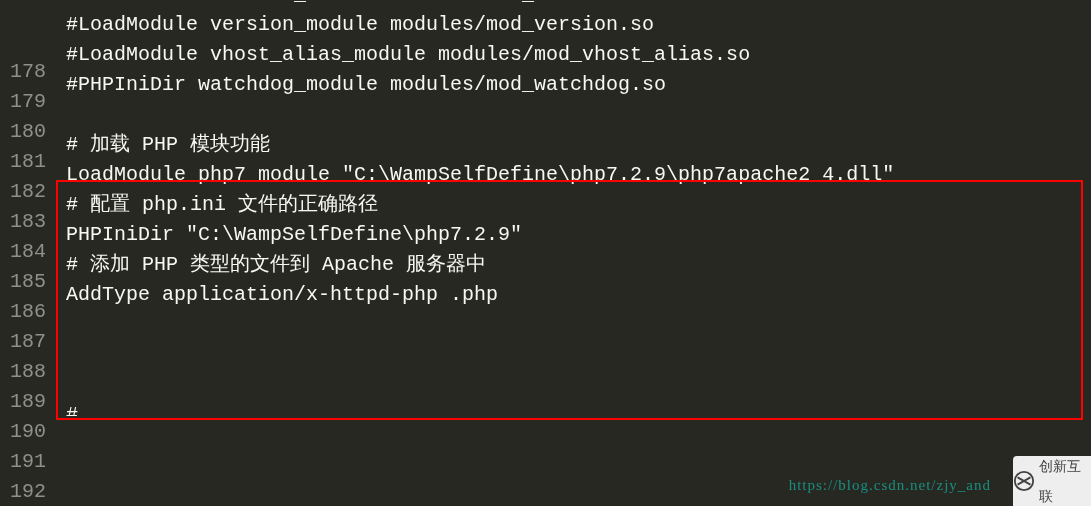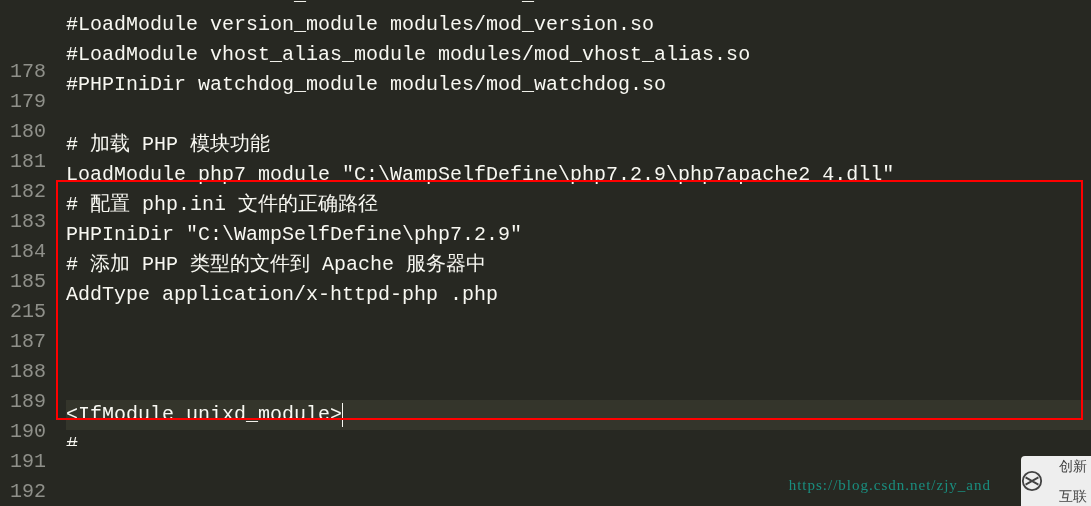--- a/index.html
+++ b/index.html
@@ -76,30 +76,30 @@
     color: #14b8a6;
     font-family: Liberation Serif, serif;
     font-size: 15px;
     letter-spacing: 1px;
     opacity: 0.7;
   }
   .badge {
     position: absolute;
     right: 0;
     bottom: 0;
-    width: 70px;
+    width: 78px;
     height: 50px;
     background: #eeeeee;
     color: #424242;
     font-family: "Microsoft YaHei", Arial, sans-serif;
     font-size: 14px;
     display: flex;
     align-items: center;
     justify-content: center;
-    gap: 16px;
+    gap: 4px;
     border-top-left-radius: 4px;
   }
   .badge svg { flex-shrink:0; }
   .partial-top {
     height: 10px;
     overflow: hidden;
   }
   .partial-top .code-line {
     transform: translateY(-20px);
   }
@@ -120,21 +120,21 @@
         <span class="ln">177</span>
       </div>
     <span class="ln">178</span>
     <span class="ln">179</span>
     <span class="ln">180</span>
     <span class="ln">181</span>
     <span class="ln">182</span>
     <span class="ln">183</span>
     <span class="ln">184</span>
     <span class="ln">185</span>
-    <span class="ln">215</span>
+    <span class="ln">186</span>
     <span class="ln">187</span>
     <span class="ln">188</span>
     <span class="ln">189</span>
     <span class="ln">190</span>
     <span class="ln">191</span>
     <span class="ln">192</span>
     <span class="ln current">193</span>
     <div class="partial-bottom-g">
         <span class="ln">194</span>
       </div>
@@ -150,21 +150,20 @@
     <div class="code-line"></div>
     <div class="code-line"># 加载 PHP 模块功能</div>
     <div class="code-line">LoadModule php7_module "C:\WampSelfDefine\php7.2.9\php7apache2_4.dll"</div>
     <div class="code-line"># 配置 php.ini 文件的正确路径</div>
     <div class="code-line">PHPIniDir "C:\WampSelfDefine\php7.2.9"</div>
     <div class="code-line"># 添加 PHP 类型的文件到 Apache 服务器中</div>
     <div class="code-line">AddType application/x-httpd-php .php</div>
     <div class="code-line"></div>
     <div class="code-line"></div>
     <div class="code-line"></div>
-    <div class="code-line current"><span>&lt;IfModule unixd_module&gt;</span><span class="caret"></span></div>
     <div class="partial-bottom">
         <div class="code-line">#</div>
       </div>
 
     <div class="highlight-box"></div>
   </div>
 </div>
 
 <div class="watermark">https://blog.csdn.net/zjy_and</div>
 

